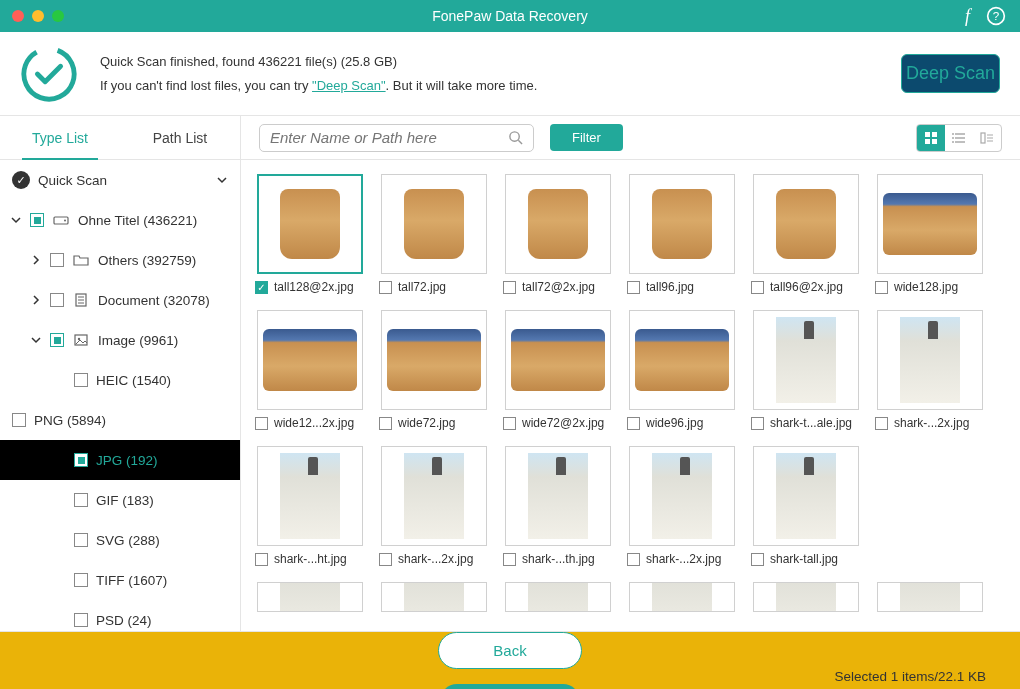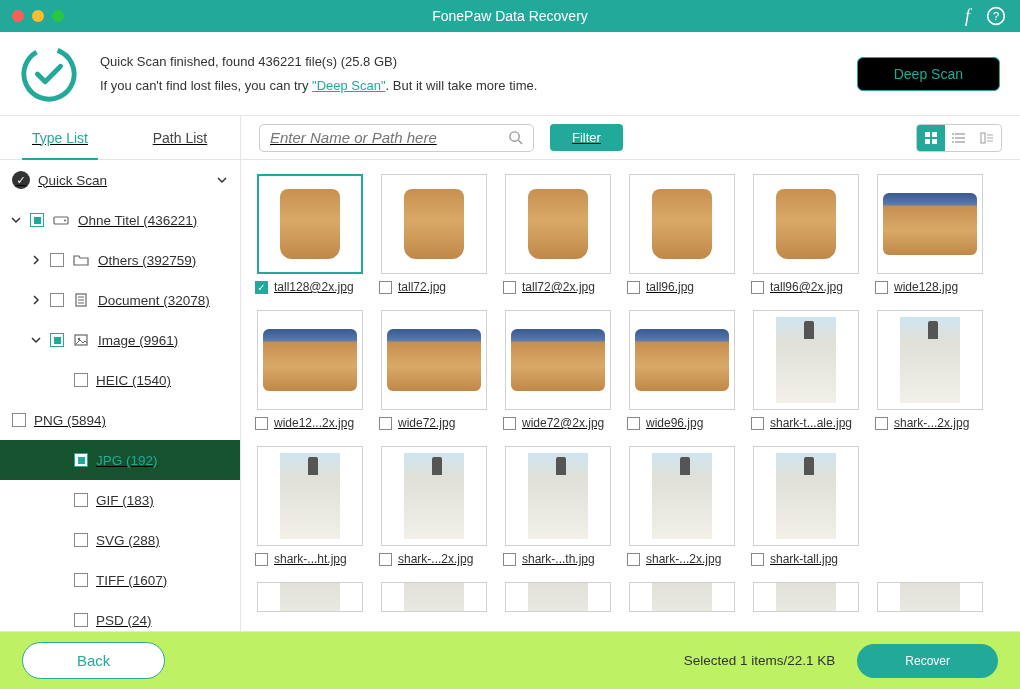--- a/index.html
+++ b/index.html
@@ -14,35 +14,35 @@
 .light.green { background: #28c840; }
 .title { position: absolute; left: 50%; transform: translateX(-50%); color: #fff; font-size: 14px; font-weight: 400; }
 .title-icons { position: absolute; right: 14px; display: flex; gap: 16px; align-items: center; }
 .title-icons svg { fill: #fff; }
 
 
 .status { height: 84px; display: flex; align-items: center; padding: 0 20px; border-bottom: 1px solid #e5e5e5; }
 .status-check { width: 58px; height: 58px; margin-right: 22px; }
 .status-text { flex: 1; font-size: 13px; color: #333; line-height: 1.8; }
 .status-text .link { color: #22a99a; text-decoration: underline; font-weight: 500; }
-.deep-scan-btn { border: 1.5px solid #22a99a; color: #22a99a; background: #000000; border-radius: 6px; padding: 8px 36px; font-size: 14px; font-weight: 500; cursor: pointer; }
-
-
-.main { display: flex; height: 545px; text-decoration: underline; }
+.deep-scan-btn { border: 1.5px solid #22a99a; color: #22a99a; background: #0c4a6e; border-radius: 6px; padding: 8px 4px; font-size: 18px; font-weight: 500; cursor: pointer; }
+
+
+.main { display: flex; height: 545px; }
 
 
 .sidebar { width: 241px; border-right: 1px solid #e5e5e5; display: flex; flex-direction: column; }
 .tabs { display: flex; height: 44px; border-bottom: 1px solid #e5e5e5; }
 .tab { flex: 1; display: flex; align-items: center; justify-content: center; font-size: 14px; color: #444; cursor: pointer; position: relative; }
 .tab.active { color: #22a99a; font-weight: 500; }
 .tab.active::after { content: ""; position: absolute; bottom: -1px; left: 18%; right: 18%; height: 2px; background: #22a99a; }
 
 .tree { flex: 1; overflow: auto; font-size: 13.5px; color: #333; }
 .tree-row { display: flex; align-items: center; height: 40px; padding: 0 12px; cursor: pointer; gap: 8px; }
-.tree-row.selected { background: #14532d; color: #22a99a; font-weight: 500; }
+.tree-row.selected { background: #000000; color: #22a99a; font-weight: 500; }
 .tree-row .chev { width: 12px; display: flex; justify-content: center; color: #555; }
 .chev svg { width: 10px; height: 10px; }
 .cb { width: 14px; height: 14px; border: 1.5px solid #888; background: #fff; display: flex; align-items: center; justify-content: center; flex-shrink: 0; }
 .cb.checked { border-color: #22a99a; }
 .cb.checked::after { content: ""; width: 7px; height: 7px; background: #22a99a; }
 .cb.full { background: #22a99a; border-color: #22a99a; position: relative; }
 .cb.full::after { content: "✓"; color:#fff; font-size:10px; position:absolute; }
 .circle-check { width:18px; height:18px; border-radius:50%; background:#333; display:flex; align-items:center; justify-content:center; flex-shrink:0; }
 .circle-check::after { content:"✓"; color:#fff; font-size:11px; }
 .tree-icon { width:18px; height:16px; display:flex; align-items:center; justify-content:center; }
@@ -67,21 +67,21 @@
 .dog { width: 60px; height: 70px; background: linear-gradient(180deg,#c89050 0%, #d9a968 45%, #c08848 100%); border-radius: 8px 8px 12px 12px; position:relative; }
 .dog.wide { width: 94px; height: 62px; border-radius: 6px; background: linear-gradient(180deg,#3a5a8f 0%, #5478b0 18%, #c89050 22%, #d9a968 60%, #c08848 100%); }
 .light-col { width: 60px; height: 86px; background: linear-gradient(180deg,#cfe5f2 0%, #e0e0d8 28%, #f2f0e8 100%); position:relative; }
 .light-col::after{ content:""; position:absolute; left:46%; top:4px; width:10px; height:18px; background:#555; border-radius:2px 2px 0 0; }
 .thumb-row { display: flex; align-items: center; gap: 6px; margin-top: 6px; width: 100%; }
 .thumb-row .cb { width: 13px; height: 13px; }
 .thumb-label { font-size: 12px; color: #333; white-space: nowrap; overflow: hidden; text-overflow: ellipsis; }
 .partial { height: 30px; overflow: hidden; }
 
 
-.footer { position: absolute; bottom: 0; left: 0; right: 0; height: 58px; border-top: 1px solid #e5e5e5; display: flex; align-items: center; padding: 0 22px; background:#bef264; }
+.footer { position: absolute; bottom: 0; left: 0; right: 0; height: 58px; border-top: 1px solid #e5e5e5; display: flex; align-items: center; padding: 0 12px; background:#eab308;flex-direction:column; }
 .back-btn { border: 1.5px solid #22a99a; color: #22a99a; background: #fff; border-radius: 22px; padding: 9px 54px; font-size: 15px; font-weight: 500; cursor: pointer; }
 .sel-text { margin-left: auto; margin-right: 22px; font-size: 13.5px; color: #333; }
 .recover-btn { background: #22a99a; color: #fff; border: none; border-radius: 22px; padding: 10px 48px; font-size: 12px; font-weight: 500; cursor: pointer; }
 </style>
 </head>
 <body>
 
 <div class="titlebar">
   <div class="traffic-lights">
     <div class="light red"></div>

